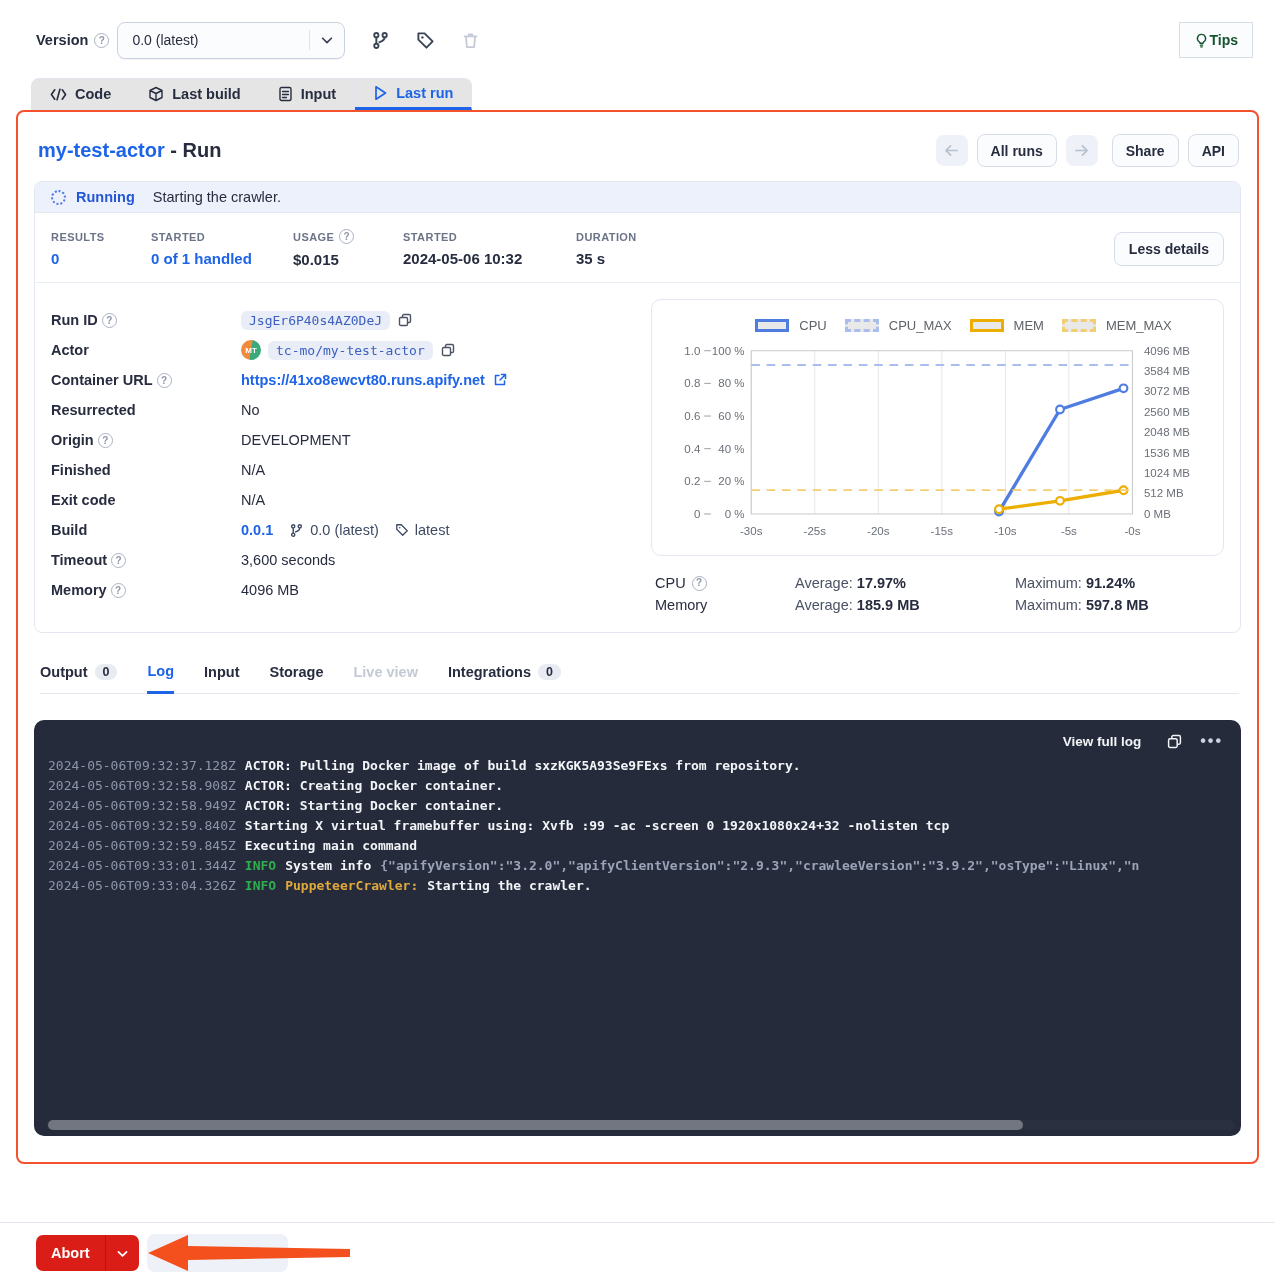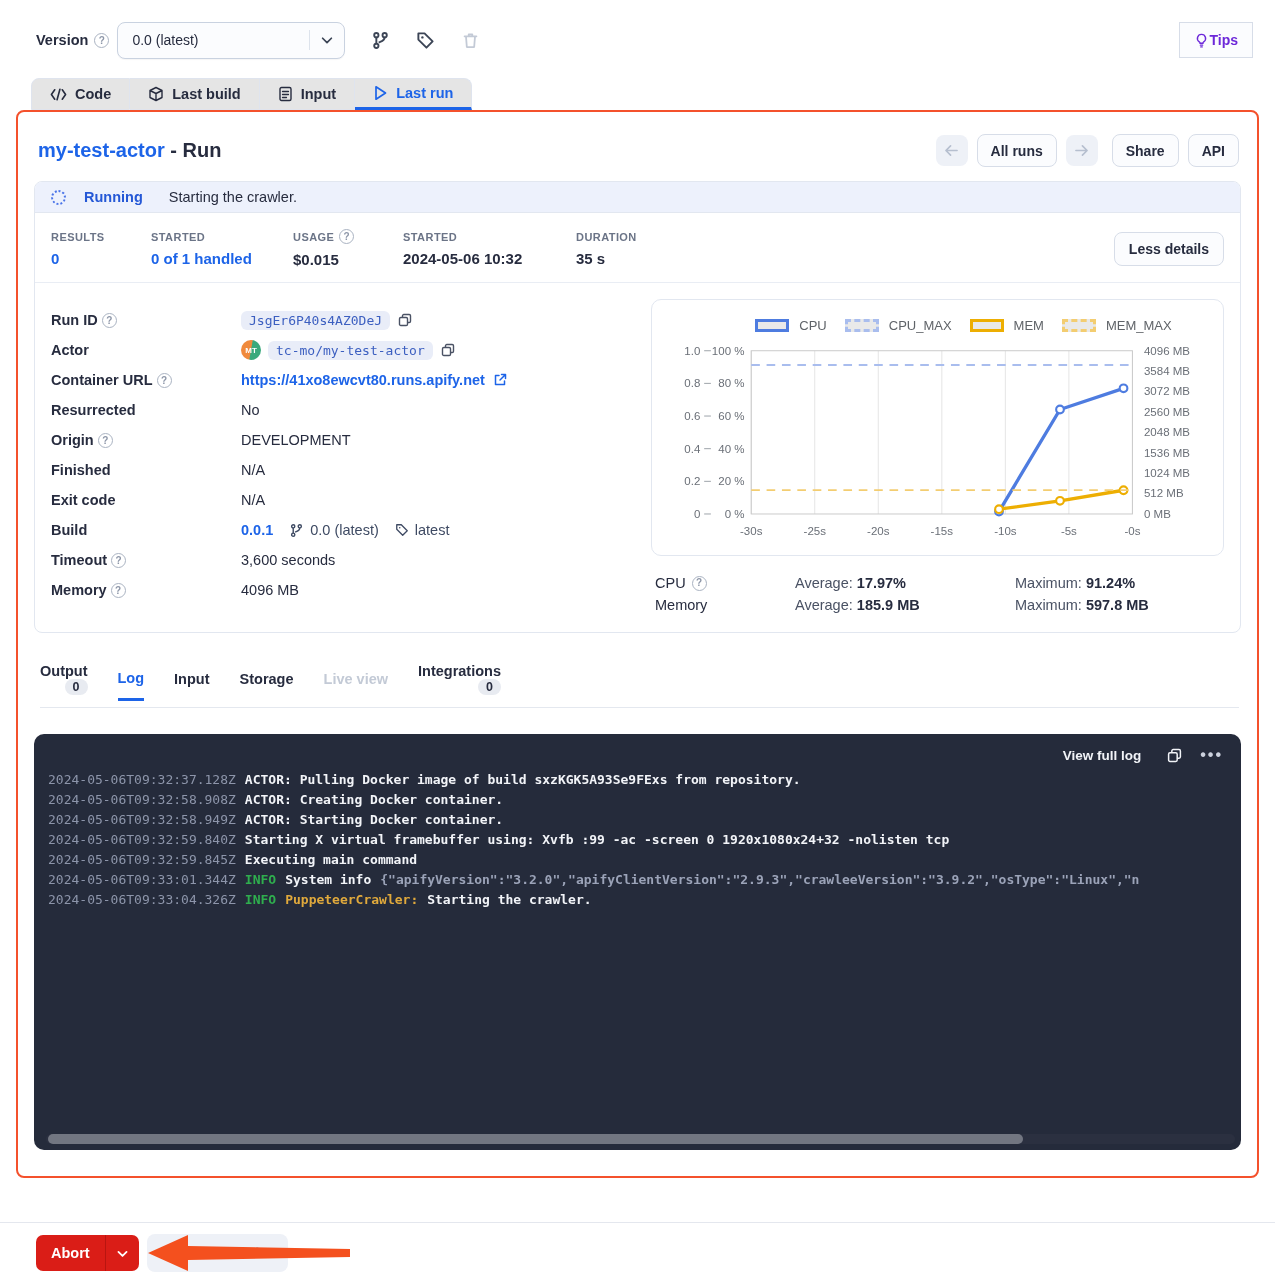--- a/index.html
+++ b/index.html
@@ -7,41 +7,41 @@
   .page { width:1275px; height:1275px; position:relative; padding:20px 14px 0 14px; }
 
   
   .topbar { display:flex; align-items:center; padding:0 8px 0 22px; height:40px; }
   .ver-label { font-weight:bold; font-size:14.5px; color:#272c3f; margin-right:6px; }
   .help { display:inline-flex; align-items:center; justify-content:center; width:15px; height:15px; border:1.2px solid #aab3c2; border-radius:50%; font-size:10px; color:#8d96a8; font-weight:bold; flex:0 0 auto; }
   .select { display:flex; align-items:center; justify-content:space-between; width:228px; height:37px; margin-left:8px; background:#fbfcfe; border:1px solid #c9d2e0; border-radius:8px; padding:0 10px 0 14px; font-size:14px; color:#272c3f; cursor:pointer; box-shadow:0 1px 1px rgba(20,30,60,.04); }
   .select .chev { display:flex; align-items:center; border-left:1px solid #dde3ec; padding-left:10px; height:20px; color:#3c4556; }
   .tool-ic { margin-left:26px; color:#3c4556; display:inline-flex; }
   .tool-ic.disabled { color:#c3cad6; }
-  .tips-btn { margin-left:auto; display:flex; align-items:center; height:36px; padding:0 14px; border:1px solid #d7dde8; border-radius:0; background:#fbfcfe; font-size:14px; font-weight:bold; color:#6d28d9; cursor:pointer; }
+  .tips-btn { margin-left:auto; display:flex; align-items:center; height:36px; padding:0 14px; border:1px solid #d7dde8; border-radius:0; background:#fbfcfe; font-size:14px; font-weight:bold; color:#14532d; cursor:pointer; }
 
   
   .tabs-top { display:flex; margin:18px 0 0 17px; }
   .ttab { display:flex; align-items:center; gap:8px; height:32px; padding:0 18px; border:1px solid #dfe4ee; border-left-width:0; background:#e5e5e5; font-size:14.5px; font-weight:bold; color:#272c3f; cursor:pointer; }
   .ttab:first-child { border-left-width:1px; border-radius:8px 0 0 0; }
   .ttab.active { color:#1d64e8; border-bottom:3px solid #1d64e8; border-radius:0 8px 0 0; }
   .ttab svg { flex:0 0 auto; }
 
   
   .main-card { position:relative; margin:0 2px; border:2px solid #f4512c; border-radius:8px; background:#fff; padding:16px 16px 26px 16px; }
   .run-header { display:flex; align-items:center; padding:6px 2px 14px 4px; }
   .run-title { font-size:20px; font-weight:bold; }
   .run-title .actor-link { color:#1d64e8; cursor:pointer; }
   .hdr-actions { margin-left:auto; display:flex; align-items:center; gap:9px; }
   .nav-btn { width:32px; height:31px; border:none; border-radius:8px; background:#eef1f7; color:#b6bfcf; font-size:15px; display:flex; align-items:center; justify-content:center; }
   .hdr-btn { height:33px; padding:0 13px; border:1px solid #d7dde8; border-radius:8px; background:#fbfcfe; font-size:14px; font-weight:bold; color:#272c3f; cursor:pointer; }
 
   
   .details-card { border:1px solid #e2e7f0; border-radius:8px; overflow:hidden; }
-  .status-banner { display:flex; align-items:center; gap:18px; background:#edf1fc; border-bottom:1px solid #e2e7f0; padding:7px 16px; font-size:14.5px; }
+  .status-banner { display:flex; align-items:center; gap:10px; background:#edf1fc; border-bottom:1px solid #e2e7f0; padding:7px 16px; font-size:14.5px; }
   .spinner { width:15px; height:15px; border:2px dotted #4a74e8; border-radius:50%; }
   .status-state { color:#2558d6; font-weight:bold; }
   .status-msg { color:#272c3f; margin-left:8px; }
   .stats-row { display:flex; align-items:center; padding:16px 16px 14px 16px; }
   .stat { margin-right:30px; }
   .stat .lab { font-size:11px; font-weight:bold; letter-spacing:.04em; color:#6b7487; display:flex; align-items:center; gap:5px; }
   .stat .val { margin-top:7px; font-size:15px; font-weight:bold; color:#272c3f; }
   .stat .val.link { color:#1d64e8; cursor:pointer; }
   .less-btn { margin-left:auto; height:34px; padding:0 14px; border:1px solid #d7dde8; border-radius:8px; background:#fbfcfe; font-size:14px; font-weight:bold; color:#272c3f; cursor:pointer; }
   .details-body { display:flex; border-top:1px solid #e9edf4; padding:16px; }
@@ -67,21 +67,21 @@
   .ax { font-size:12px; fill:#6a6f77; font-family:"Liberation Sans",sans-serif; }
   .chart-stats { display:flex; padding:16px 4px 0 4px; font-size:14.5px; line-height:22px; }
   .cs-col1 { width:140px; color:#272c3f; }
   .cs-col1 .r { display:flex; align-items:center; gap:6px; }
   .cs-col2 { width:220px; color:#4a5264; }
   .cs-col3 { color:#4a5264; }
   .cs-col2 b, .cs-col3 b { color:#272c3f; }
 
   
   .run-tabs { display:flex; align-items:center; gap:30px; margin:22px 2px 0 6px; border-bottom:1px solid #e4e8ef; padding-bottom:0; }
-  .rtab { display:flex; align-items:flex-end; font-size:14.5px; font-weight:bold; color:#272c3f; padding:8px 0 12px 0; cursor:pointer;flex-direction:column; }
+  .rtab { display:flex; align-items:center; gap:7px; font-size:14.5px; font-weight:bold; color:#272c3f; padding:8px 0 12px 0; cursor:pointer; }
   .rtab.active { color:#1d64e8; border-bottom:3px solid #1d64e8; margin-bottom:-1px; }
   .rtab.disabled { color:#c3cad6; cursor:default; }
   .badge { background:#e8ebf1; color:#272c3f; font-size:12.5px; font-weight:bold; border-radius:10px; padding:1px 8px; }
 
   
   .log-card { position:relative; margin-top:26px; background:#252b3b; border-radius:10px; height:416px; padding:36px 0 0 14px; overflow:hidden; }
   .log-header { position:absolute; top:12px; right:18px; display:flex; align-items:center; gap:18px; color:#f2f4f8; }
   .log-header .vfl { font-size:13.5px; font-weight:bold; cursor:pointer; }
   .log-header .ell { color:#cdd2de; letter-spacing:2px; font-weight:bold; cursor:pointer; }
   .log-lines { font-family:"DejaVu Sans Mono",monospace; font-size:13px; line-height:20px; white-space:nowrap; }

